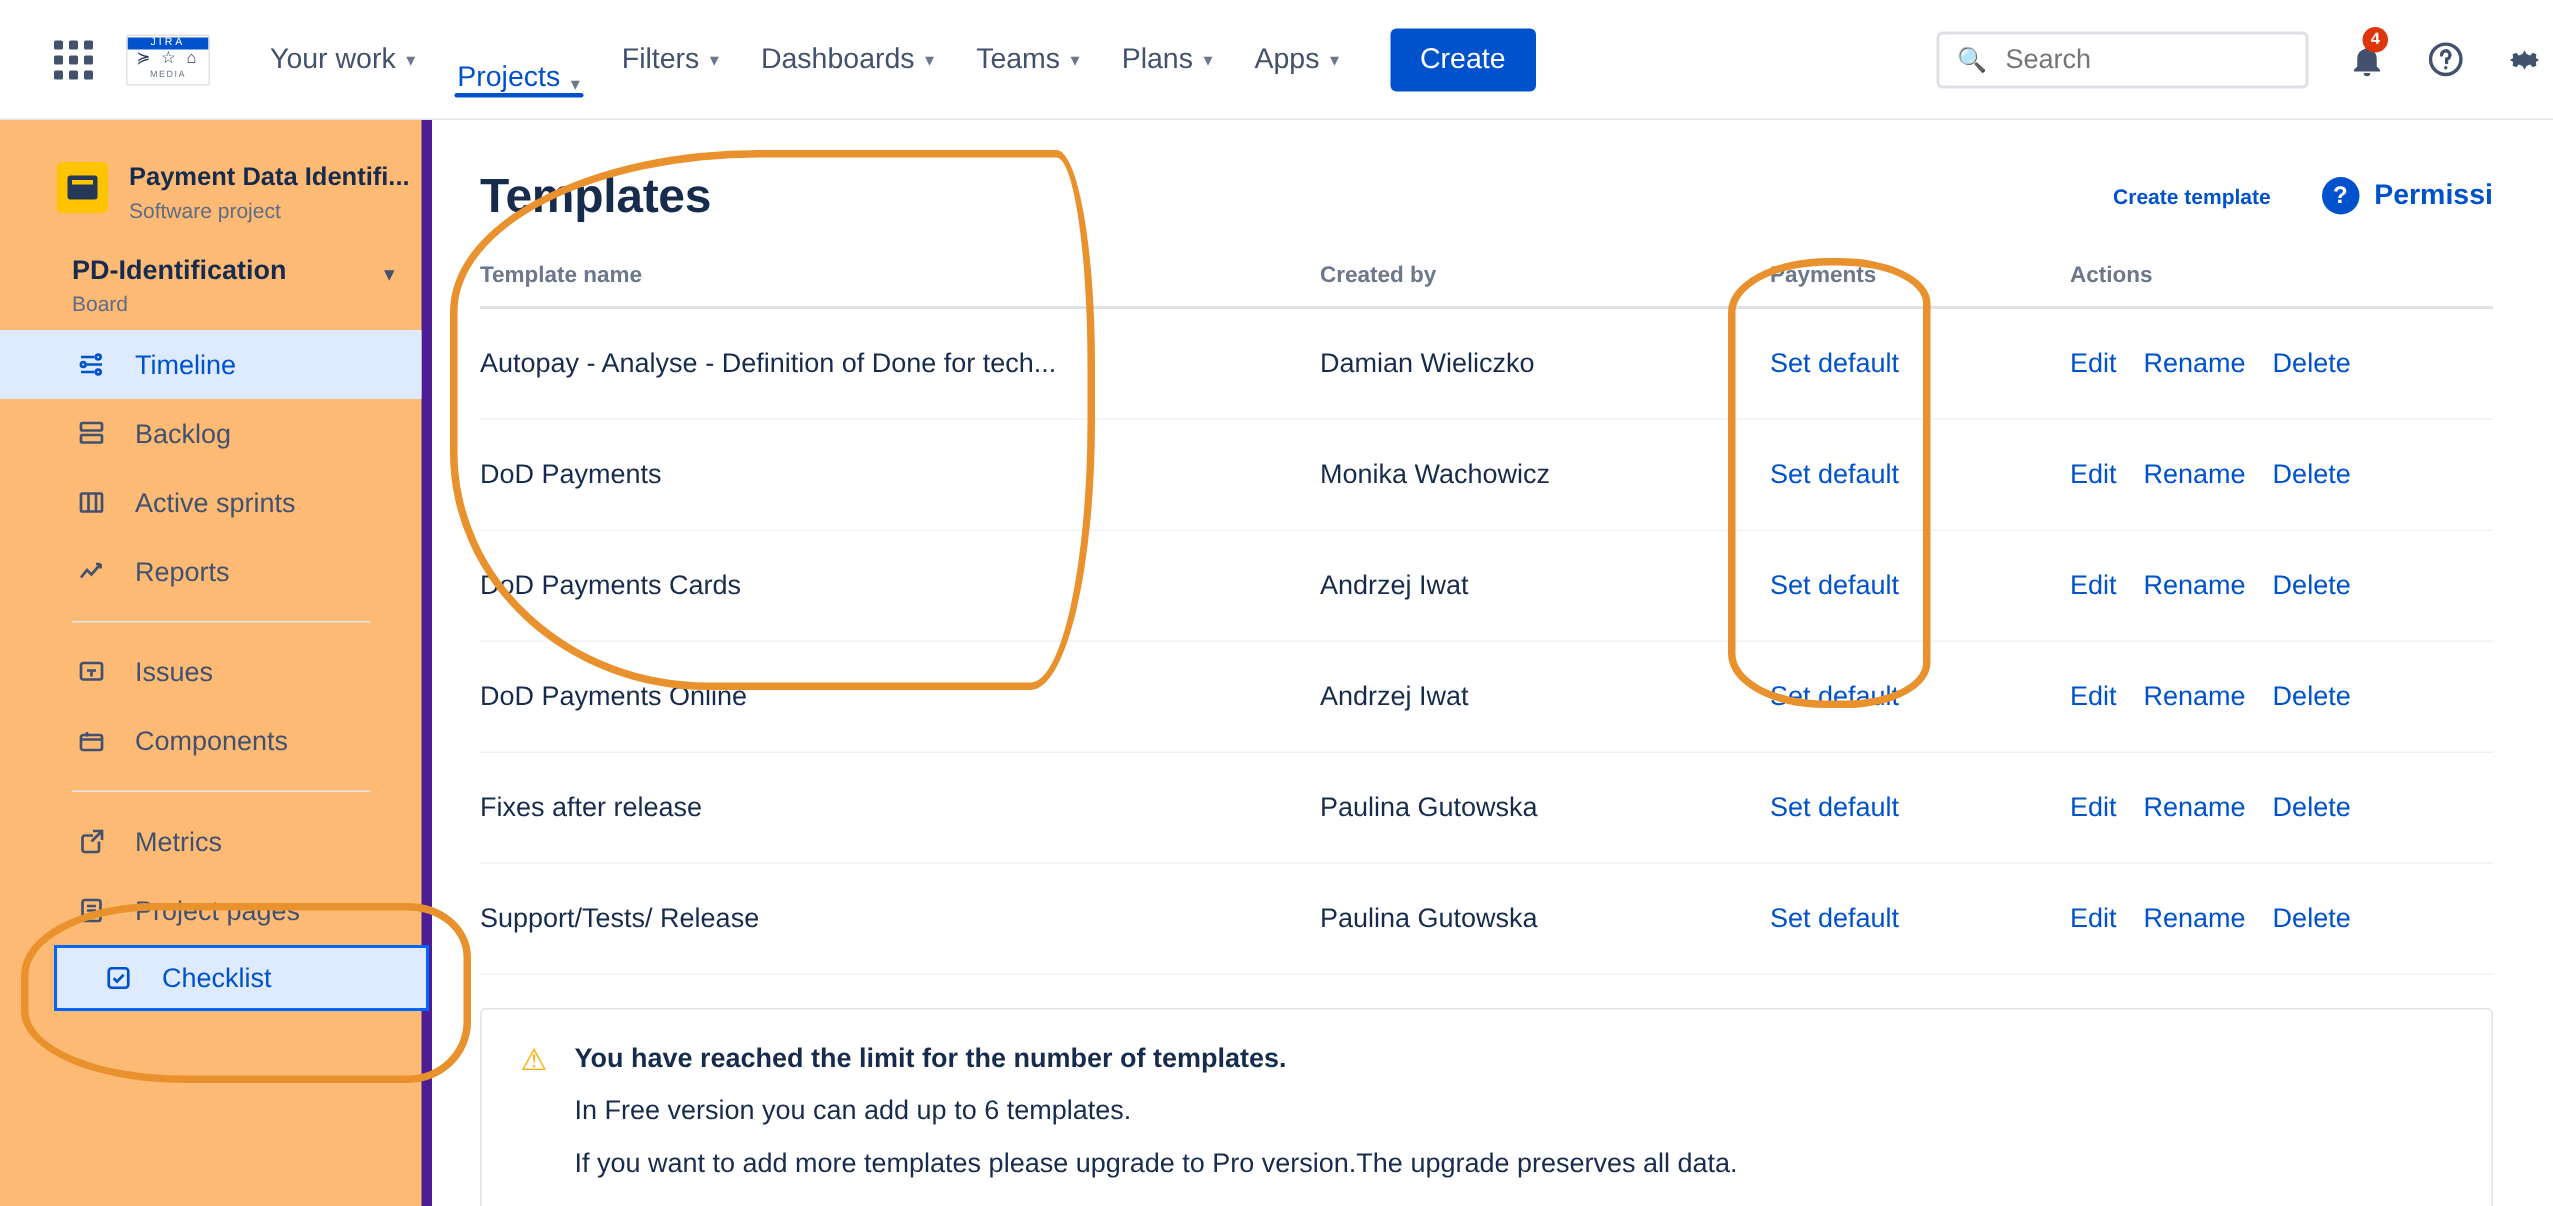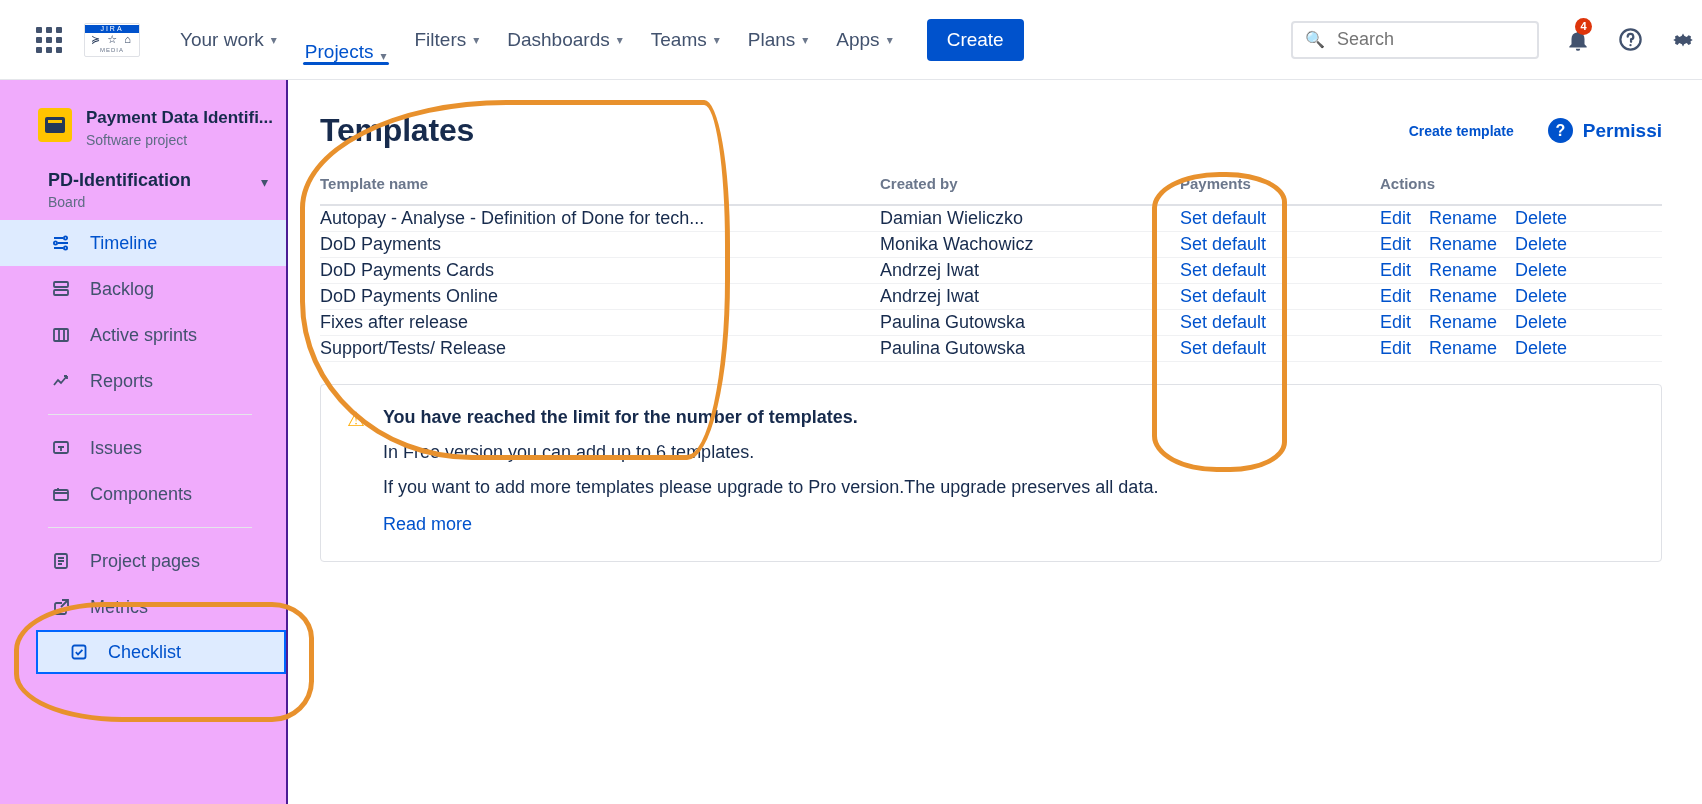--- a/index.html
+++ b/index.html
@@ -69,21 +69,21 @@
   }
   .topstrip {
     position:absolute; top:0; left: 836px; width: 448px; height: 28px;
     background:#fff; border-left:1px solid #e8eaed; border-right:1px solid #e8eaed; border-bottom:1px solid #e8eaed;
   }
   .topstrip .tick { position:absolute; left: 302px; top: 9px; width:1px; height:9px; background:#b3b9c4; }
 
   
   .sidebar {
     position:absolute; top: 80px; left: 0; width: 288px; height: 724px;
-    background:#f0abfc; border-right:2px solid #4c1d95;
+    background:#fdba74; border-right:7px solid #4c1d95;
   }
   .proj-head { display:flex; align-items:flex-start; padding: 28px 0 0 38px; }
   .proj-avatar {
     width: 34px; height: 34px; border-radius: 4px; background:#ffc400;
     display:flex; align-items:center; justify-content:center; flex: none;
   }
   .proj-avatar .inner { width: 20px; height: 16px; background:#253858; border-radius:2px; position:relative; }
   .proj-avatar .inner::after { content:""; position:absolute; inset:3px 3px auto 3px; height:3px; background:#ffc400; }
   .proj-text { margin-left: 14px; }
   .proj-name { font-size: 17px; font-weight: bold; color:#172b4d; line-height: 1.2; }
@@ -119,21 +119,21 @@
   .q-circle {
     width: 25px; height: 25px; border-radius: 50%; background:#0052cc; color:#fff;
     display:flex; align-items:center; justify-content:center; font-size: 16px; font-weight:bold; margin-right: 10px;
   }
 
   table.tpl { width: 100%; border-collapse: collapse; margin-top: 26px; }
   table.tpl th {
     text-align:left; font-size: 15px; color:#6b778c; font-weight: bold;
     padding: 0 0 12px 0; border-bottom: 2px solid #dfe1e6;
   }
-  table.tpl td { font-size: 18px; color:#172b4d; padding: 2px 0; border-bottom: 1px solid #f0f1f3; }
+  table.tpl td { font-size: 18px; color:#172b4d; padding: 26px 0; border-bottom: 1px solid #f0f1f3; }
   table.tpl tr:last-child td { border-bottom: 1px solid #f0f1f3; }
   .col-name { width: 560px; }
   .col-by { width: 300px; }
   .col-def { width: 200px; }
   .tpl-link { color:#0052cc; cursor:pointer; }
   .actions a { color:#0052cc; margin-right: 18px; text-decoration:none; cursor:pointer; }
   .actions a:last-child { margin-right:0; }
 
   .notice {
     margin-top: 22px; border: 1px solid #dfe1e6; border-radius: 4px;
@@ -314,34 +314,34 @@
             </svg>
         </span>
         <span>Components</span>
       </div>
 
       <div class="side-divider"></div>
 
       <div class="side-item">
         <span class="si-ico">
           <svg width="20" height="20" viewBox="0 0 20 20" fill="none" stroke="currentColor" stroke-width="1.8">
+              <path d="M15 10v5.5A1.5 1.5 0 0 1 13.5 17h-8A1.5 1.5 0 0 1 4 15.5v-8A1.5 1.5 0 0 1 5.5 6H11"></path>
+              <path d="M11 3h6v6M17 3l-7 7"></path>
+            </svg>
+        </span>
+        <span>Metrics</span>
+      </div>
+      <div class="side-item">
+        <span class="si-ico">
+          <svg width="20" height="20" viewBox="0 0 20 20" fill="none" stroke="currentColor" stroke-width="1.8">
               <rect x="4" y="3" width="12" height="14" rx="1.5"></rect>
               <path d="M7 7h6M7 10h6M7 13h4"></path>
             </svg>
         </span>
         <span>Project pages</span>
-      </div>
-      <div class="side-item">
-        <span class="si-ico">
-          <svg width="20" height="20" viewBox="0 0 20 20" fill="none" stroke="currentColor" stroke-width="1.8">
-              <path d="M15 10v5.5A1.5 1.5 0 0 1 13.5 17h-8A1.5 1.5 0 0 1 4 15.5v-8A1.5 1.5 0 0 1 5.5 6H11"></path>
-              <path d="M11 3h6v6M17 3l-7 7"></path>
-            </svg>
-        </span>
-        <span>Metrics</span>
       </div>
       <div class="side-item highlight">
         <span class="si-ico">
           <svg width="20" height="20" viewBox="0 0 20 20" fill="none" stroke="currentColor" stroke-width="1.8">
               <rect x="3.5" y="3.5" width="13" height="13" rx="2"></rect>
               <path d="M6.8 10.2l2.2 2.2 4.4-4.6"></path>
             </svg>
         </span>
         <span>Checklist</span>
       </div>

